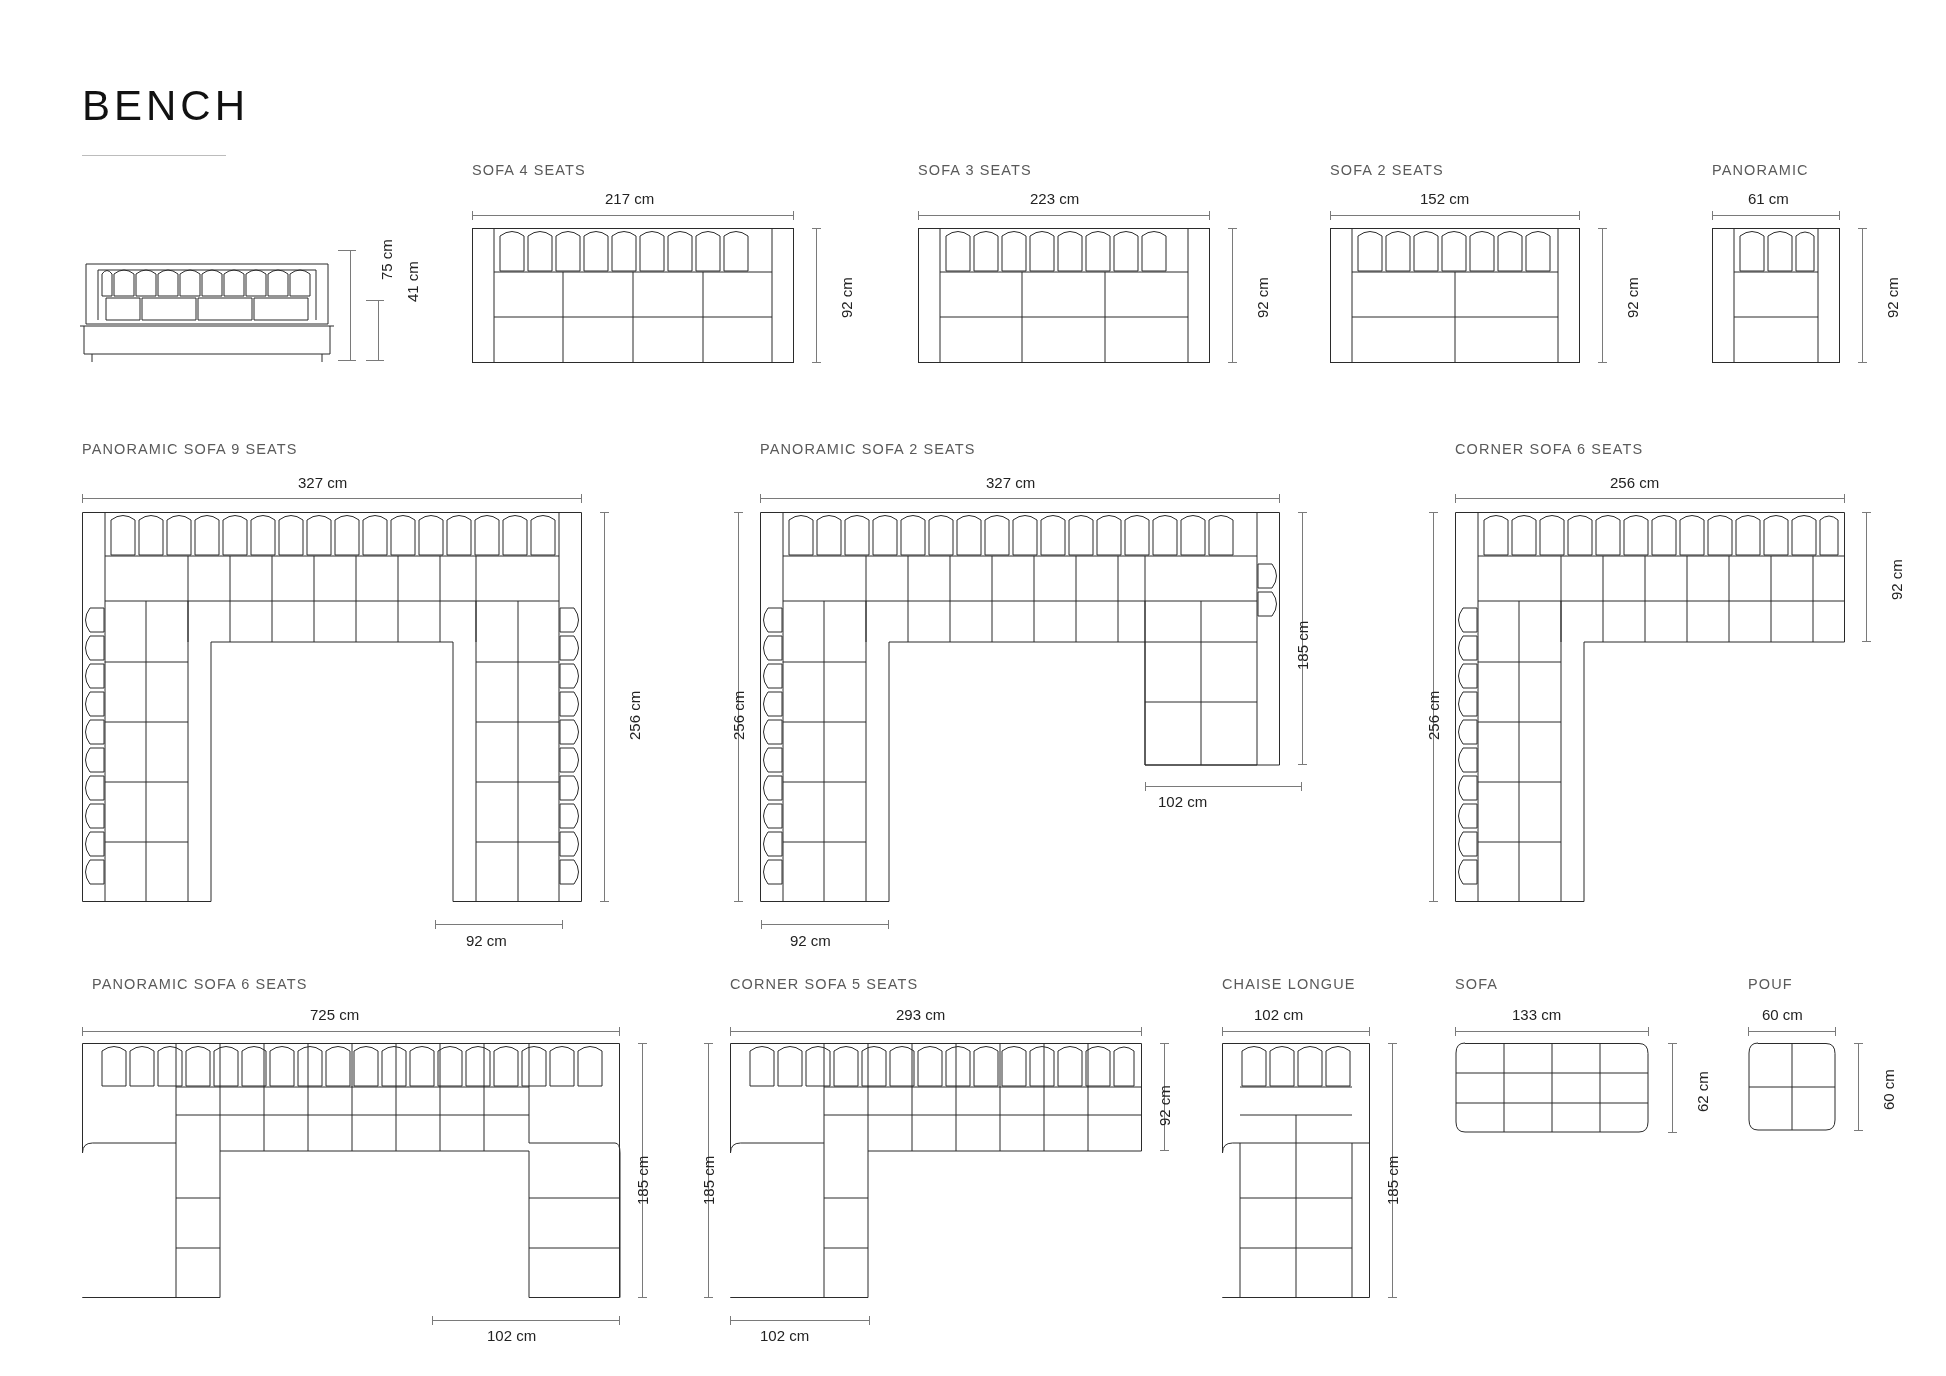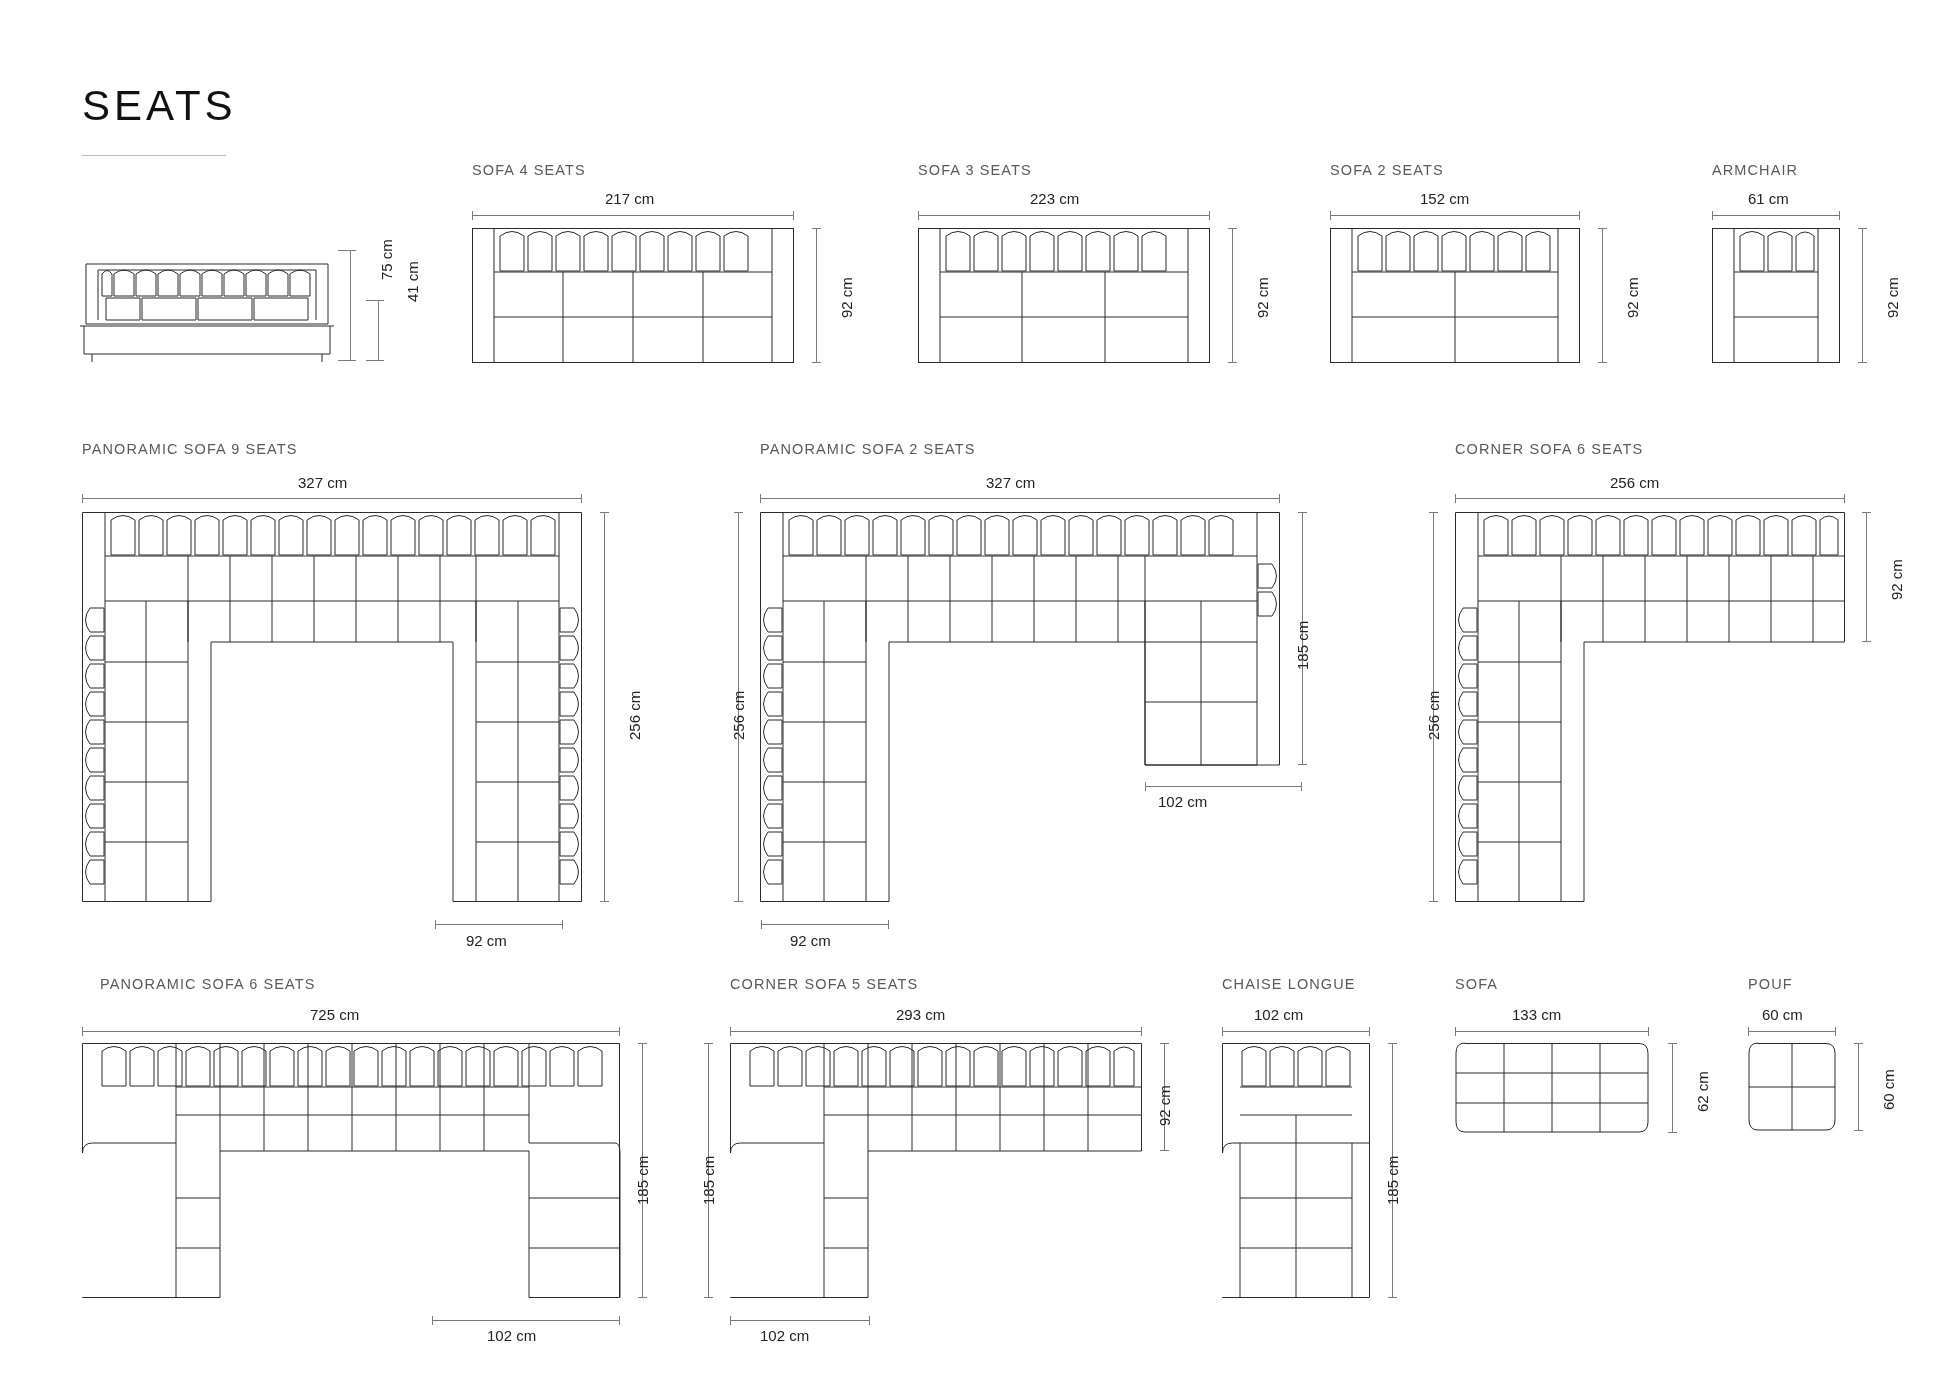--- a/index.html
+++ b/index.html
@@ -17,21 +17,21 @@
   .ln.v{width:1px;}
   .tick{position:absolute;background:#7a7a7a;width:1px;height:9px;}
   .tickh{position:absolute;background:#7a7a7a;height:1px;width:9px;}
   svg{display:block;overflow:visible;}
 </style>
 </head>
 <body>
 
 <div class="page">
 
-  <div class="title" style="left:82px;top:82px;">SEATS</div>
+  <div class="title" style="left:82px;top:82px;">BENCH</div>
   <div class="title-rule" style="left:82px;top:155px;width:144px;"></div>
 
   <div style="position:absolute;left:78px;top:250px;">
     <svg width="270" height="120" viewBox="0 0 270 120">
       <g fill="none" stroke="#2b2b2b" stroke-width="1">
         <path d="M8,14 L8,74 M8,14 L250,14 L250,74"></path>
         <path d="M8,74 L250,74"></path>
         <path d="M20,20 L20,70 M238,20 L238,70"></path>
         <path d="M20,20 L238,20"></path>
 
@@ -145,21 +145,21 @@
         <path d="M168,8 q12,-9 24,0 L192,43 L168,43 Z"></path>
         <path d="M196,8 q12,-9 24,0 L220,43 L196,43 Z"></path>
       </g>
     </svg>
   </div>
   <div class="ln v" style="left:1602px;top:228px;height:135px;"></div>
   <div class="tickh" style="left:1598px;top:228px;"></div>
   <div class="tickh" style="left:1598px;top:362px;"></div>
   <div class="dim v" style="left:1624px;top:318px;transform:rotate(-90deg);">92 cm</div>
 
-  <div class="lbl" style="left:1712px;top:162px;">ARMCHAIR</div>
+  <div class="lbl" style="left:1712px;top:162px;">PANORAMIC</div>
   <div class="ln h" style="left:1712px;top:215px;width:128px;"></div>
   <div class="tick" style="left:1712px;top:211px;"></div>
   <div class="tick" style="left:1839px;top:211px;"></div>
   <div class="dim" style="left:1748px;top:190px;">61 cm</div>
   <div style="position:absolute;left:1712px;top:228px;">
     <svg width="128" height="135" viewBox="0 0 128 135">
       <g fill="none" stroke="#2b2b2b" stroke-width="1">
         <rect x="0.5" y="0.5" width="127" height="134"></rect>
         <path d="M22,1 L22,134 M106,1 L106,134"></path>
         <path d="M22,44 L106,44 M22,89 L106,89"></path>
@@ -366,21 +366,21 @@
   </div>
   <div class="ln v" style="left:1866px;top:512px;height:130px;"></div>
   <div class="tickh" style="left:1862px;top:512px;"></div>
   <div class="tickh" style="left:1862px;top:641px;"></div>
   <div class="dim v" style="left:1888px;top:600px;transform:rotate(-90deg);">92 cm</div>
   <div class="ln v" style="left:1433px;top:512px;height:390px;"></div>
   <div class="tickh" style="left:1429px;top:512px;"></div>
   <div class="tickh" style="left:1429px;top:901px;"></div>
   <div class="dim v" style="left:1425px;top:740px;transform:rotate(-90deg);">256 cm</div>
 
-  <div class="lbl" style="left:100px;top:976px;">PANORAMIC SOFA 6 SEATS</div>
+  <div class="lbl" style="left:92px;top:976px;">PANORAMIC SOFA 6 SEATS</div>
   <div class="ln h" style="left:82px;top:1031px;width:538px;"></div>
   <div class="tick" style="left:82px;top:1027px;"></div>
   <div class="tick" style="left:619px;top:1027px;"></div>
   <div class="dim" style="left:310px;top:1006px;">725 cm</div>
   <div style="position:absolute;left:82px;top:1043px;">
     <svg width="538" height="255" viewBox="0 0 538 255">
       <g fill="none" stroke="#2b2b2b" stroke-width="1">
         <path d="M0.5,0.5 L537.5,0.5 L537.5,254.5 L447,254.5 L447,108 L138,108 L138,254.5 L0.5,254.5"></path>
         <path d="M0.5,0.5 L0.5,110 M0.5,110 q0,-10 10,-10 L94,100 L94,254.5 L0.5,254.5"></path>
         <path d="M94,0.5 L94,100"></path>

